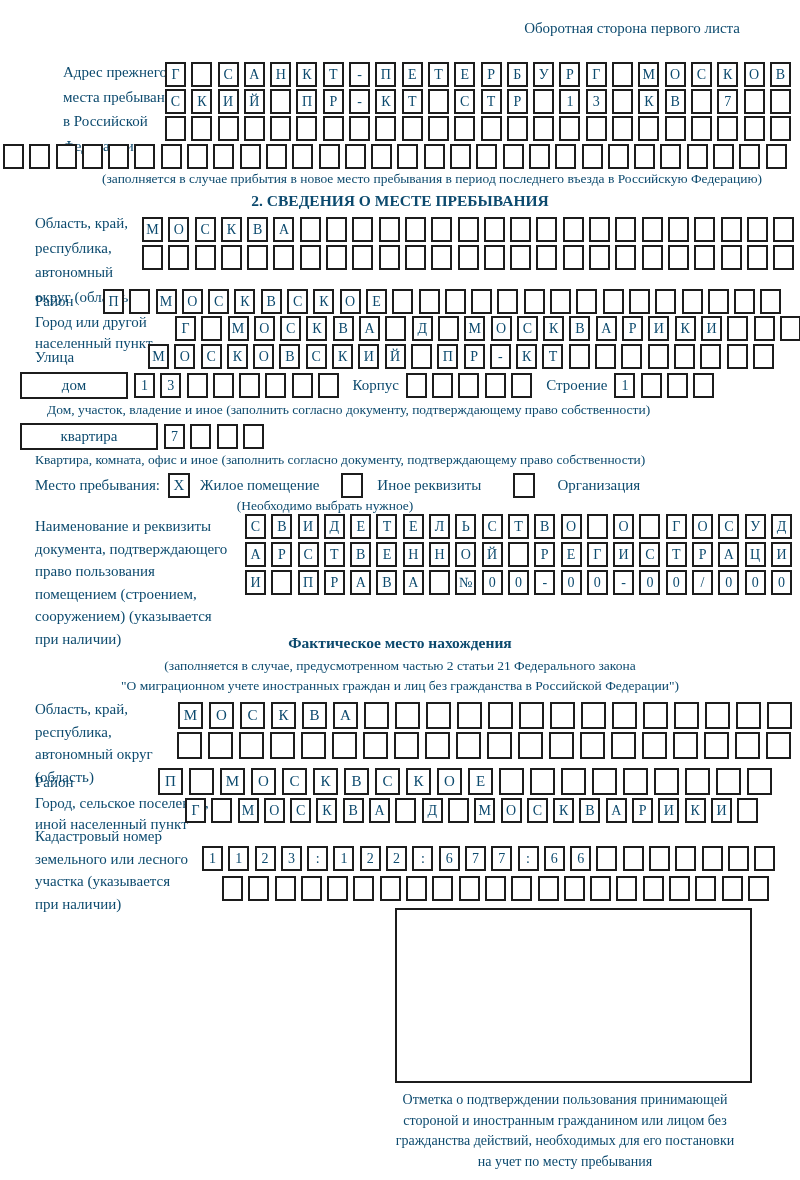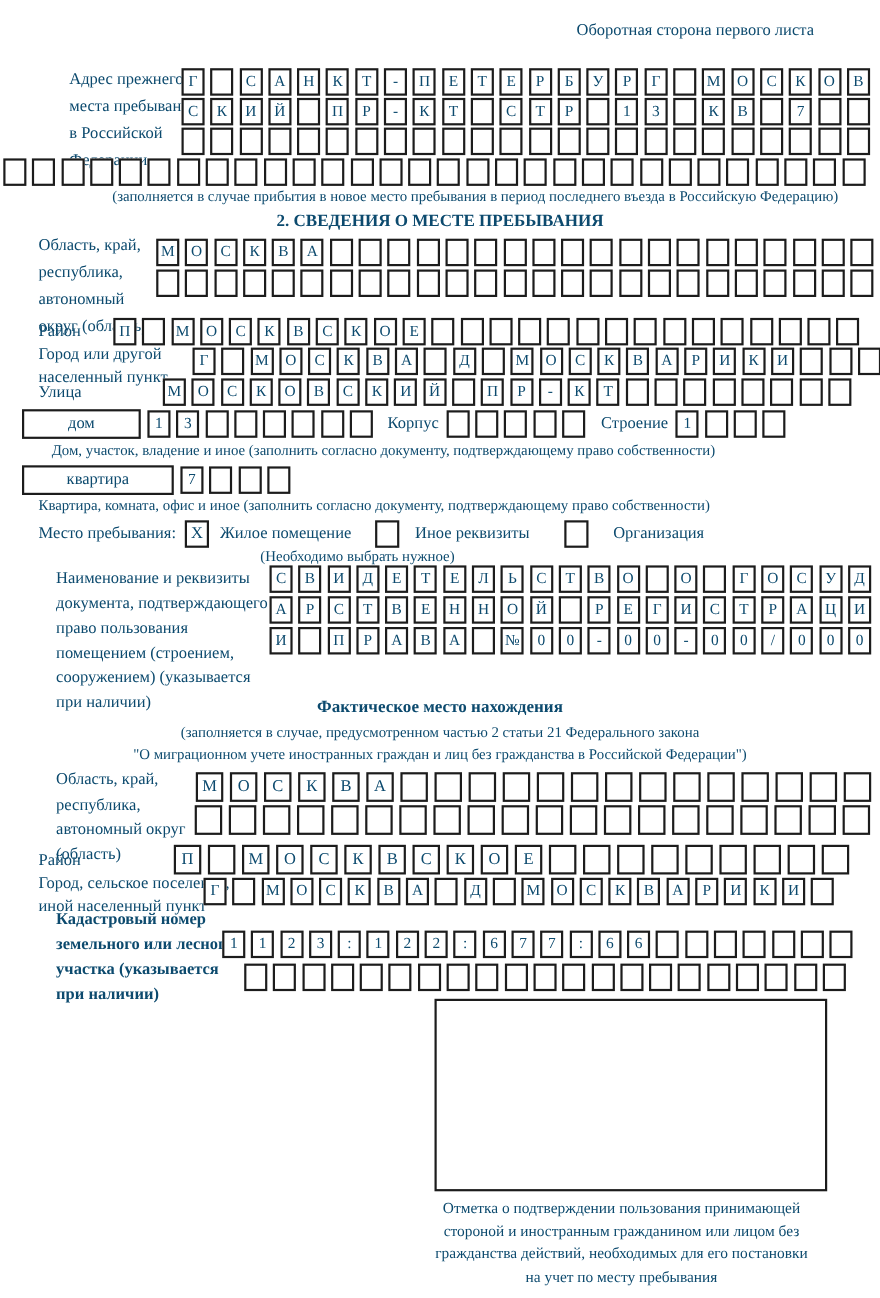--- a/index.html
+++ b/index.html
@@ -3,21 +3,21 @@
 <meta charset="utf-8">
 <style>
   html,body{margin:0;padding:0;background:#fff;}
   .page{
     position:relative;width:800px;height:1180px;background:#fff;
     font-family:"Liberation Serif","DejaVu Serif",serif;color:#0c4a6e;overflow:hidden;
   }
   .abs{position:absolute;}
   .label{font-size:15px;line-height:24.5px;white-space:nowrap;}
   .label.tight{line-height:21px;}
-  .label.mid{line-height:22.5px;margin-left:16px;}
+  .label.mid{line-height:22.5px;}
   .caption{font-size:13.5px;white-space:nowrap;}
   .center{width:800px;text-align:center;}
   .bold{font-weight:bold;}
   .cells{display:flex;}
   .cells .cell{
     box-sizing:border-box;flex:0 0 auto;width:21px;height:25px;margin-right:5.3px;
     border:2px solid #1c1c1c;background:#fff;
     font-size:14px;line-height:21px;text-align:center;
   }
   .cells.large .cell{width:25px;height:27px;margin-right:6px;font-size:15px;line-height:23px;}
@@ -554,21 +554,21 @@
       <span class="cell">К</span>
       <span class="cell">В</span>
       <span class="cell">А</span>
       <span class="cell">Р</span>
       <span class="cell">И</span>
       <span class="cell">К</span>
       <span class="cell">И</span>
       <span class="cell"></span>
     </div>
 
-  <div class="abs label mid" style="left:35px;top:825px;font-weight:bold;">
+  <div class="abs label mid" style="left:35px;top:825px;">
       <div>Кадастровый номер</div>
       <div>земельного или лесного</div>
       <div>участка (указывается</div>
       <div>при наличии)</div>
     </div>
   <div class="abs cells" style="left:202px;top:846px;">
       <span class="cell">1</span>
       <span class="cell">1</span>
       <span class="cell">2</span>
       <span class="cell">3</span>

